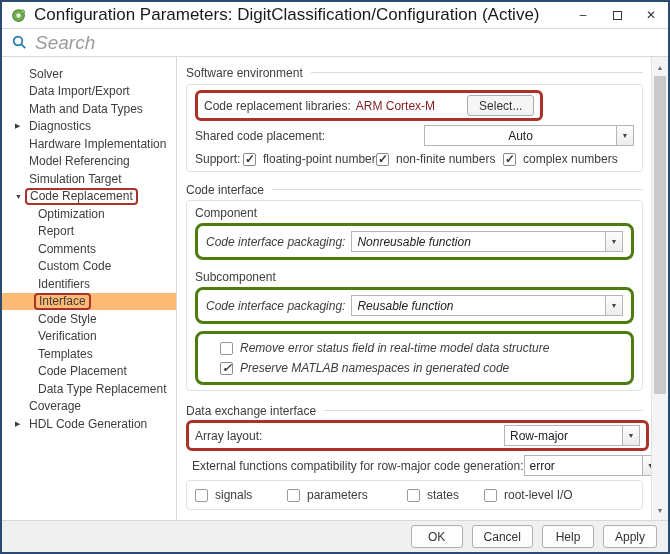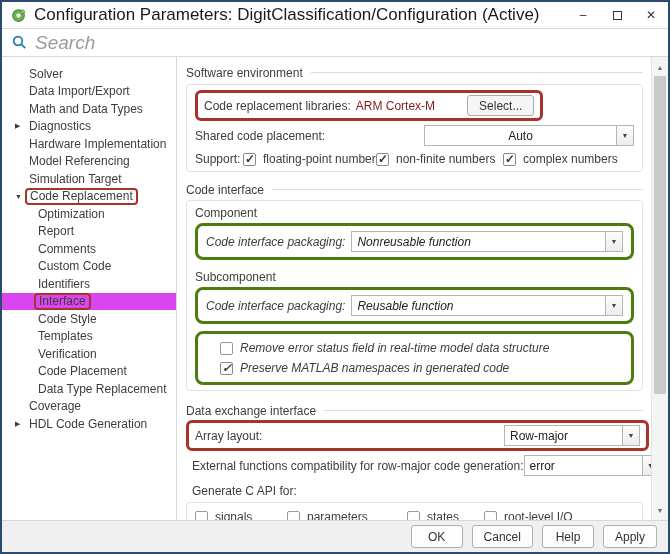--- a/index.html
+++ b/index.html
@@ -28,21 +28,21 @@
   .searchbar input::placeholder { font-style:italic; color:#9b9b9b; }
 
   
   .bodyarea { flex:1; display:flex; position:relative; overflow:hidden; background:#fff; }
 
   
   .tree { width:175px; flex:none; border-right:1px solid #d9d9d9; padding-top:8px; overflow:hidden; }
   .trow { height:17.5px; display:flex; align-items:center; padding-left:13px; white-space:nowrap; cursor:default; }
   .trow.l2 { padding-left:36px; }
   .trow .arr { width:14px; flex:none; font-size:7px; color:#3d3d3d; }
-  .trow.selected { background:#d946ef; }
+  .trow.selected { background:#fdba74; }
   .redbox-inline { display:inline-block; border:2px solid #a93229; border-radius:4px;
                    padding:0 3px; margin-left:-4px; line-height:13px; }
 
   
   .content { flex:1; padding:8px 8px 0 9px; overflow:hidden; position:relative; }
 
   .sec-h { display:flex; align-items:center; height:15px; color:#3d3d3d; }
   .sec-h .rule { flex:1; height:1px; background:#dcdcdc; margin-left:8px; }
 
   .group { border:1px solid #e2e2e2; border-radius:4px; padding:5px 8px; }
@@ -185,24 +185,24 @@
       <div class="trow l2">
           <span>Identifiers</span>
         </div>
       <div class="trow l2 selected">
           <span class="redbox-inline"><span>Interface</span></span>
         </div>
       <div class="trow l2">
           <span>Code Style</span>
         </div>
       <div class="trow l2">
+          <span>Verification</span>
+        </div>
+      <div class="trow l2">
           <span>Templates</span>
-        </div>
-      <div class="trow l2">
-          <span>Verification</span>
         </div>
       <div class="trow l2">
           <span>Code Placement</span>
         </div>
       <div class="trow l2">
           <span>Data Type Replacement</span>
         </div>
       <div class="trow">
           <span class="arr"></span>
           <span>Coverage</span>
@@ -309,21 +309,20 @@
       </div>
 
       <div class="fieldrow mt4" style="padding:0 6px;">
         <span class="lbl" style="flex:1;">External functions compatibility for row-major code generation:</span>
         <span class="dd dd-sm">
           <span class="val">error</span>
           <span class="btn">▼</span>
         </span>
       </div>
 
-      <div class="mt8" style="padding-left:6px;">Generate C API for:</div>
 
       <div class="group mt4" style="padding:7px 8px;">
         <div class="fieldrow">
           <span class="capic1 cbitem">
               <span class="cb"></span>
               <span>signals</span>
             </span>
           <span class="capic2 cbitem">
               <span class="cb"></span>
               <span>parameters</span>

